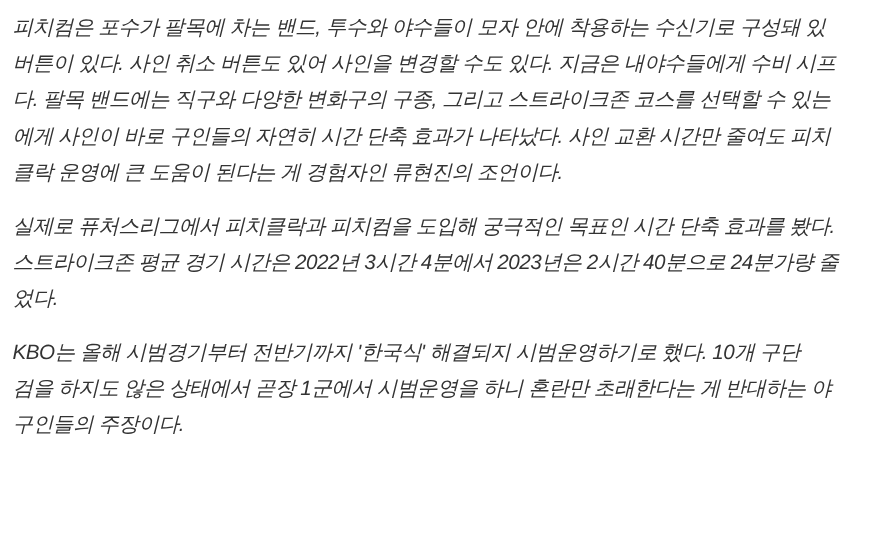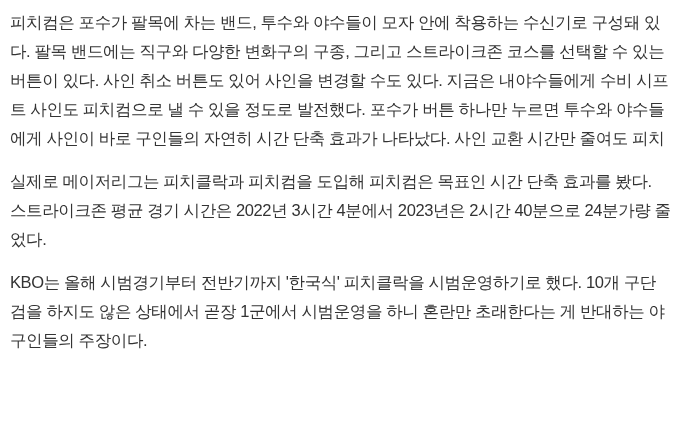--- a/index.html
+++ b/index.html
@@ -16,44 +16,45 @@
   .article {
     padding: 8px 10px 0 10px;
     color: #333333;
     font-size: 16.5px;
     line-height: 29px;
     letter-spacing: -0.4px;
     font-weight: 400;
   }
   .para {
     margin: 0 0 14px 0;
+    font-style: italic;
   }
   .line {
     white-space: pre;
     height: 29px;
   }
 </style>
 </head>
 <body>
 
 <div class="article">
 
   <div class="para">
     <div class="line">피치컴은 포수가 팔목에 차는 밴드, 투수와 야수들이 모자 안에 착용하는 수신기로 구성돼 있</div>
+    <div class="line">버튼이 있다. 사인 취소 버튼도 있어 사인을 변경할 수도 있다. 지금은 내야수들에게 수비 시프</div>
     <div class="line">다. 팔목 밴드에는 직구와 다양한 변화구의 구종, 그리고 스트라이크존 코스를 선택할 수 있는</div>
-    <div class="line">버튼이 있다. 사인 취소 버튼도 있어 사인을 변경할 수도 있다. 지금은 내야수들에게 수비 시프</div>
-    <div class="line">트 사인도 피치컴으로 낼 수 있을 정도로 발전했다. 포수가 버튼 하나만 누르면 투수와 야수들</div>
     <div class="line">에게 사인이 바로 구인들의 자연히 시간 단축 효과가 나타났다. 사인 교환 시간만 줄여도 피치</div>
+    <div class="line">클락 운영에 큰 도움이 된다는 게 경험자인 류현진의 조언이다.</div>
   </div>
 
   <div class="para">
-    <div class="line">실제로 메이저리그는 피치클락과 피치컴을 도입해 피치컴은 목표인 시간 단축 효과를 봤다.</div>
+    <div class="line">실제로 퓨처스리그에서 피치클락과 피치컴을 도입해 궁극적인 목표인 시간 단축 효과를 봤다.</div>
     <div class="line">스트라이크존 평균 경기 시간은 2022년 3시간 4분에서 2023년은 2시간 40분으로 24분가량 줄</div>
     <div class="line">었다.</div>
   </div>
 
   <div class="para">
-    <div class="line">KBO는 올해 시범경기부터 전반기까지 '한국식' 피치클락을 시범운영하기로 했다. 10개 구단</div>
+    <div class="line">KBO는 올해 시범경기부터 전반기까지 '한국식' 해결되지 시범운영하기로 했다. 10개 구단</div>
     <div class="line">검을 하지도 않은 상태에서 곧장 1군에서 시범운영을 하니 혼란만 초래한다는 게 반대하는 야</div>
     <div class="line">구인들의 주장이다.</div>
   </div>
 
 </div>
 
 </body></html>

